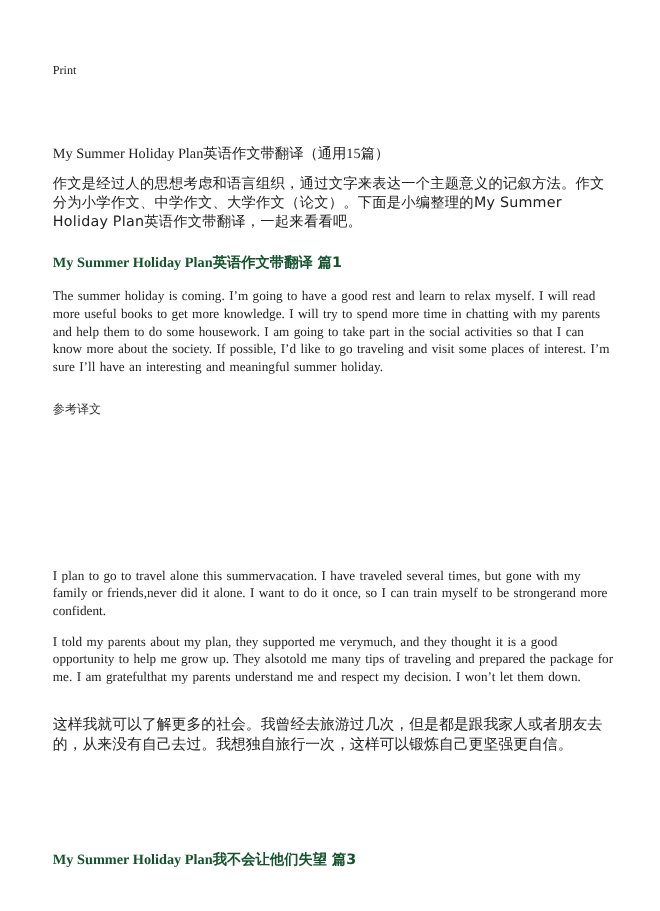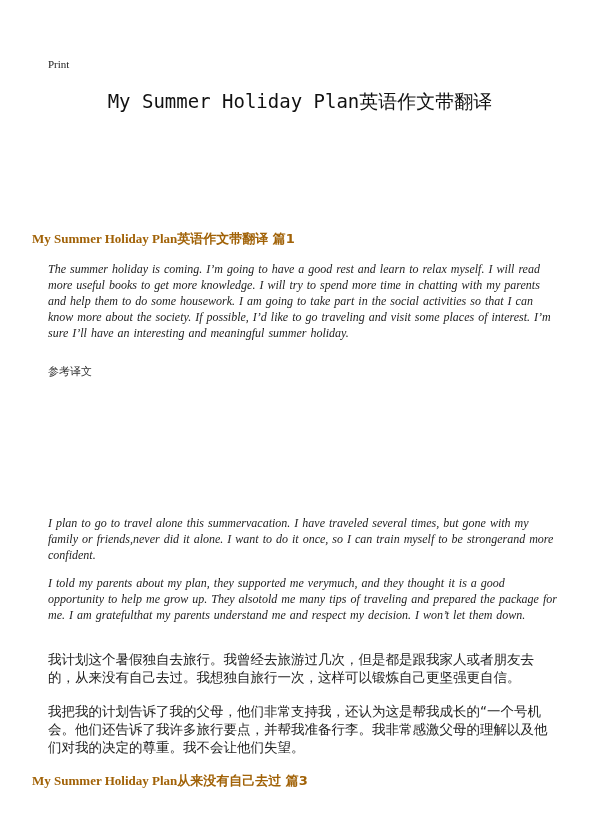--- a/index.html
+++ b/index.html
@@ -28,60 +28,60 @@
   }
   .cn {
     font-family: "DejaVu Sans", "Liberation Sans", sans-serif;
     font-size: 13px; line-height: 17px; letter-spacing: 0.2px;
   }
   .cn-large {
     font-family: "DejaVu Sans", "Liberation Sans", sans-serif;
     font-size: 13.5px; line-height: 18px;
   }
   .en {
-    font-size: 12px; line-height: 16px; word-spacing: 1px; font-style: italic;
+    font-size: 12px; line-height: 16px; word-spacing: 1px;
   }
   .heading {
-    position: absolute; left: 32px;
-    font-weight: bold; font-size: 13px; color: #a16207;
+    position: absolute; left: 48px;
+    font-weight: bold; font-size: 13px; color: #14532d;
   }
   .heading .cn-h {
     font-family: "DejaVu Sans", "Liberation Sans", sans-serif;
     font-size: 13px; font-weight: bold;
   }
   .label {
     position: absolute; left: 48px;
     font-family: "DejaVu Sans", "Liberation Sans", sans-serif;
     font-size: 11px; color: #333;
   }
 </style>
 </head>
 <body>
 
 <div class="page">
   <div class="print">Print</div>
 
-  <div class="title">My Summer Holiday Plan英语作文带翻译</div>
 
+  <div class="subtitle">My Summer  Holiday  Plan英语作文带翻译（通用15篇）</div>
 
+  <div class="block cn" style="top:147px;">作文是经过人的思想考虑和语言组织，通过文字来表达一个主题意义的记叙方法。作文分为小学作文、中学作文、大学作文（论文）。下面是小编整理的My Summer  Holiday  Plan英语作文带翻译，一起来看看吧。</div>
 
   <div class="heading" style="top:218px;">
     <span>My Summer  Holiday  Plan</span><span class="cn-h">英语作文带翻译 篇1</span>
   </div>
 
   <div class="block en" style="top:249px;">The summer holiday is coming. I’m going to have a good rest and learn to relax myself. I will read more useful books to get more knowledge. I will try to spend more time in chatting with my parents and help them to do some housework. I am going to take part in the social activities so that I can know more about the society. If possible, I’d like to go traveling and visit some places of interest. I’m sure I’ll have an interesting and meaningful summer holiday.</div>
 
   <div class="label" style="top:352px;">参考译文</div>
 
 
 
   <div class="block en" style="top:563px;">I told my parents about my plan, they supported me verymuch, and they thought it is a good opportunity to help me grow up. They alsotold me many tips of traveling and prepared the package for me. I am gratefulthat my parents understand me and respect my decision. I won’t let them down.</div>
 
   <div class="block en" style="top:503px;">I plan to go to travel alone this summervacation.  I have traveled several times, but gone with my family or friends,never did it alone. I want to do it once, so I can train myself to be strongerand more confident.</div>
 
-  <div class="block cn-large" style="top:638px;">我计划这个暑假独自去旅行。我曾经去旅游过几次，但是都是跟我家人或者朋友去的，从来没有自己去过。我想独自旅行一次，这样可以锻炼自己更坚强更自信。</div>
+  <div class="block cn-large" style="top:638px;">这样我就可以了解更多的社会。我曾经去旅游过几次，但是都是跟我家人或者朋友去的，从来没有自己去过。我想独自旅行一次，这样可以锻炼自己更坚强更自信。</div>
 
-  <div class="block cn-large" style="top:690px;">我把我的计划告诉了我的父母，他们非常支持我，还认为这是帮我成长的“一个号机会。他们还告诉了我许多旅行要点，并帮我准备行李。我非常感激父母的理解以及他们对我的决定的尊重。我不会让他们失望。</div>
 
   <div class="heading" style="top:760px;">
-    <span>My Summer  Holiday  Plan</span><span class="cn-h">从来没有自己去过 篇3</span>
+    <span>My Summer  Holiday  Plan</span><span class="cn-h">我不会让他们失望 篇3</span>
   </div>
 </div>
 
 </body></html>

